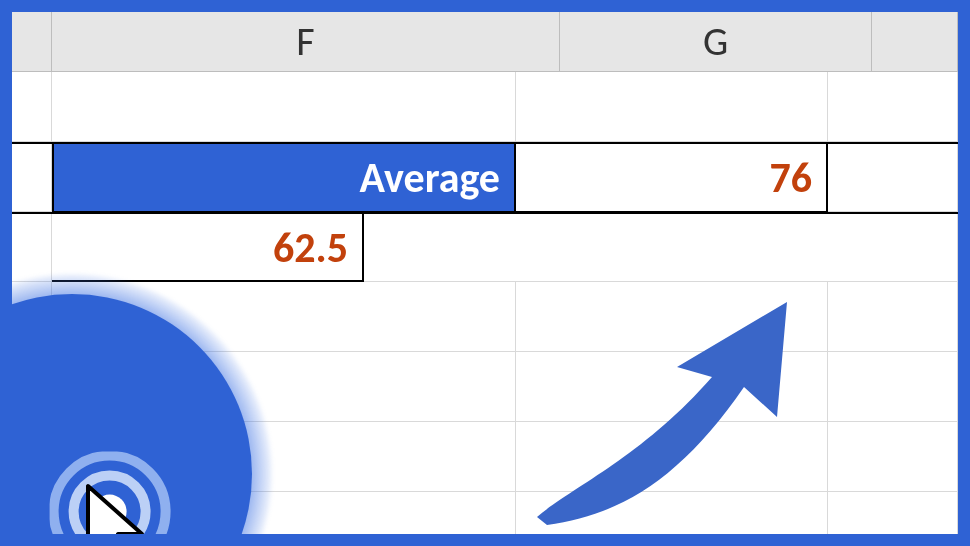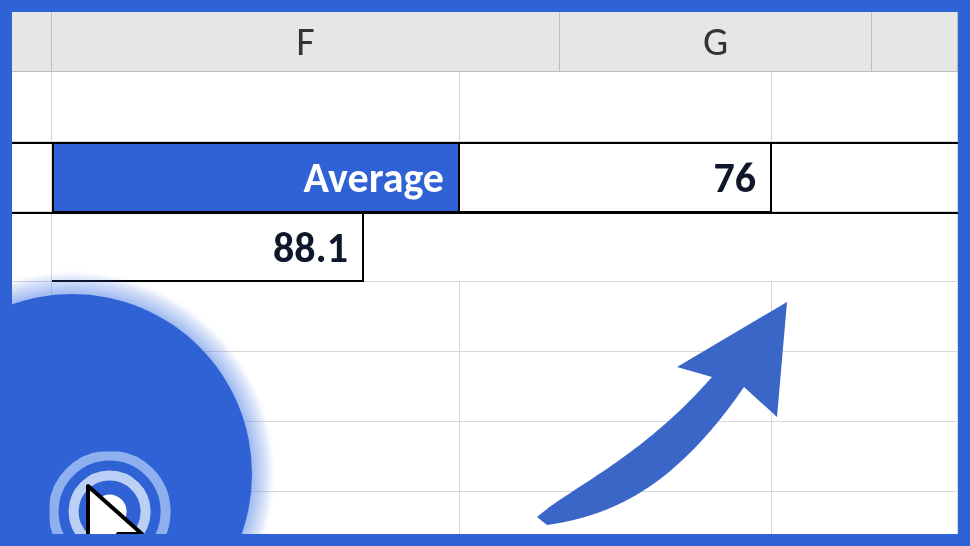--- a/index.html
+++ b/index.html
@@ -57,37 +57,37 @@
     border-right: 1px solid #d9d9d9;
     border-bottom: 1px solid #d9d9d9;
     display: flex;
     align-items: center;
     font-size: 42px;
     padding: 0 14px;
     color: #222;
     background: #fff;
   }
   .cE { width: 40px; }
-  .cF { width: 408px; justify-content: flex-end; font-weight: 700; }
+  .cF { width: 464px; justify-content: flex-end; font-weight: 700; }
   .cG { width: 312px; justify-content: flex-end; font-weight: 700; }
   .cH { flex: 1; }
   
   .tbl {
     border-top: 2px solid #000;
   }
   .tbl .cF {
     background: #2f62d4;
     color: #fff;
     border-right: 2px solid #000;
     border-left: 2px solid #000;
     border-bottom: 2px solid #000;
   }
   .tbl .cG {
     background: #fff;
-    color: #0f172a;
+    color: #c2410c;
     border-right: 2px solid #000;
     border-bottom: 2px solid #000;
   }
   .tbl-mid .cF,
   .tbl-mid .cG { border-bottom: 1px solid #000; }
   .blank .cell { background: #fff; }
 
   
   .arrow {
     position: absolute;
@@ -154,21 +154,21 @@
 
       <div class="row tbl tbl-mid">
         <div class="cell cE"></div>
         <div class="cell cF">Average</div>
         <div class="cell cG">76</div>
         <div class="cell cH"></div>
       </div>
 
       <div class="row tbl">
         <div class="cell cE"></div>
-        <div class="cell cG">88.1</div>
+        <div class="cell cG">62.5</div>
         <div class="cell cH"></div>
       </div>
 
       <div class="row blank">
         <div class="cell cE"></div>
         <div class="cell cF"></div>
         <div class="cell cG"></div>
         <div class="cell cH"></div>
       </div>
       <div class="row blank">

